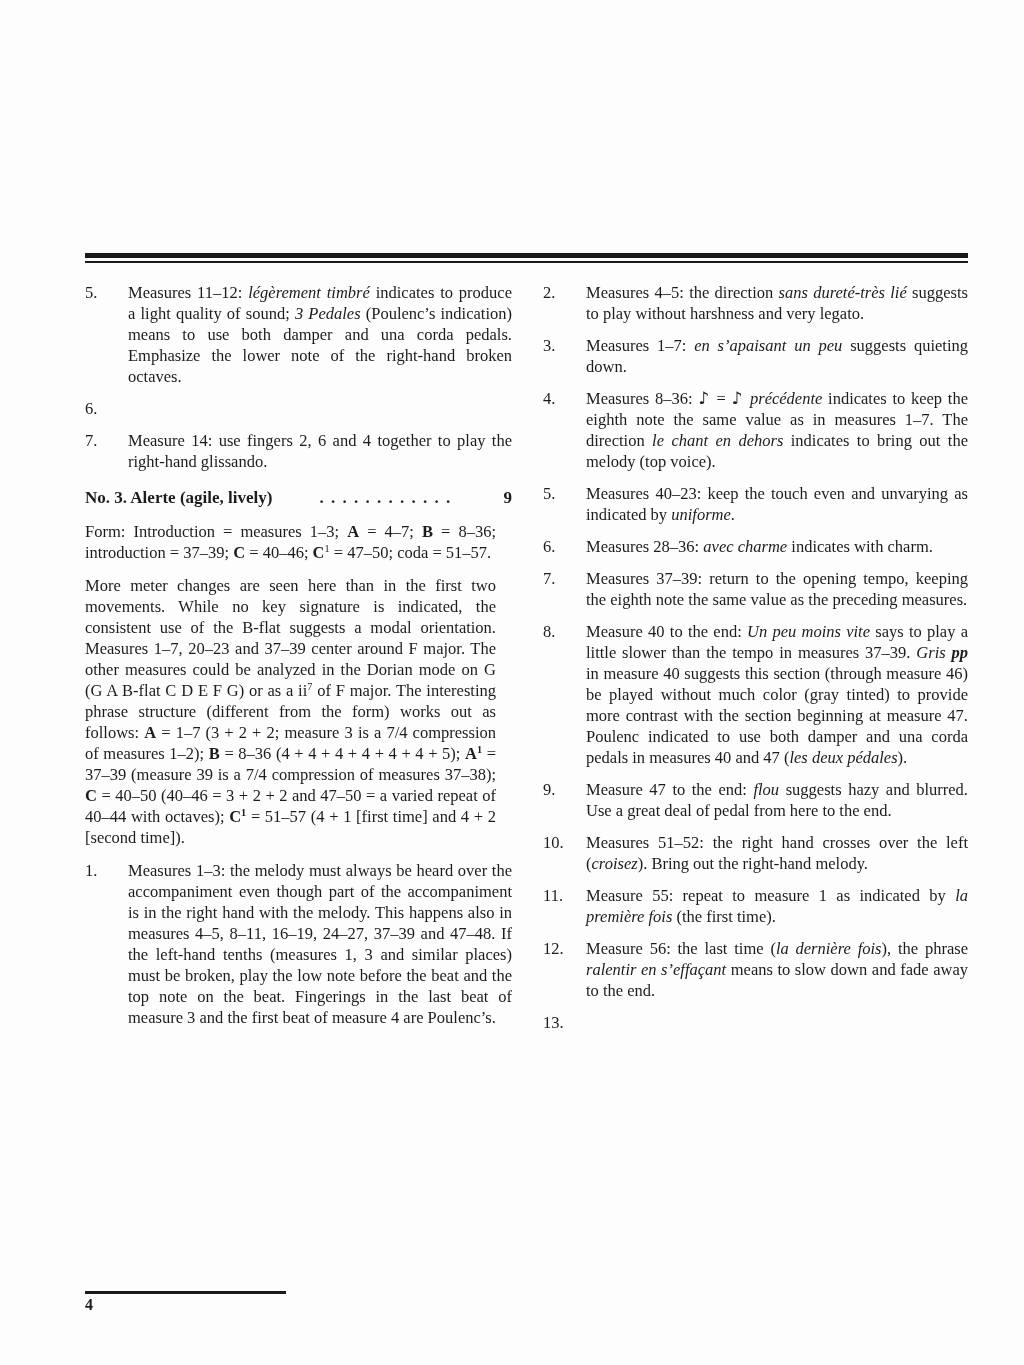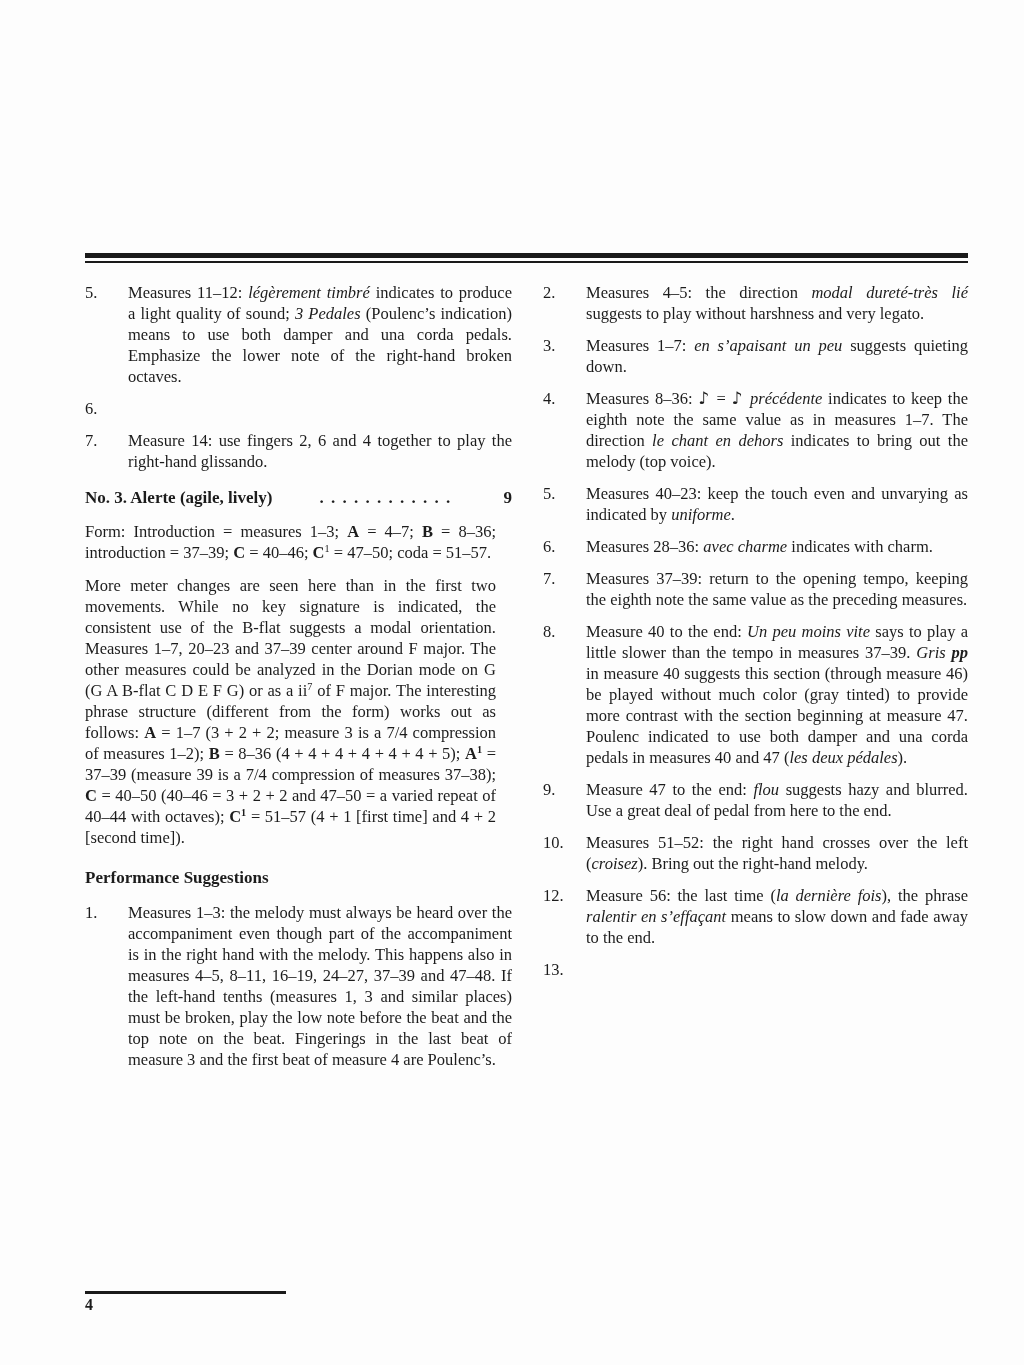--- a/index.html
+++ b/index.html
@@ -92,34 +92,33 @@
       <div class="toc-heading">
         <span class="toc-title">No. 3. Alerte (agile, lively)</span>
         <span class="toc-dots">. . . . . . . . . . . . . . . . . . . . . . . . . . . . . . . . . . . . . .</span>
         <span class="toc-page">9</span>
       </div>
 
       <p class="para"><span>Form: Introduction = measures 1–3; </span><span class="seg-b">A</span><span> = 4–7; </span><span class="seg-b">B</span><span> = 8–36; introduction = 37–39; </span><span class="seg-b">C</span><span> = 40–46; </span><span class="seg-b">C</span><span class="seg-sup">1</span><span> = 47–50; coda = 51–57.</span></p>
 
       <p class="para"><span>More meter changes are seen here than in the first two movements. While no key signature is indicated, the consistent use of the B-flat suggests a modal orientation. Measures 1–7, 20–23 and 37–39 center around F major. The other measures could be analyzed in the Dorian mode on G (G A B-flat C D E F G) or as a ii</span><span class="seg-sup">7</span><span> of F major. The interesting phrase structure (different from the form) works out as follows: </span><span class="seg-b">A</span><span> = 1–7 (3 + 2 + 2; measure 3 is a 7/4 compression of measures 1–2); </span><span class="seg-b">B</span><span> = 8–36 (4 + 4 + 4 + 4 + 4 + 4 + 5); </span><span class="seg-b">A</span><span class="seg-supb">1</span><span> = 37–39 (measure 39 is a 7/4 compression of measures 37–38); </span><span class="seg-b">C</span><span> = 40–50 (40–46 = 3 + 2 + 2 and 47–50 = a varied repeat of 40–44 with octaves); </span><span class="seg-b">C</span><span class="seg-supb">1</span><span> = 51–57 (4 + 1 [first time] and 4 + 2 [second time]).</span></p>
 
-      <h3 class="ps-heading">Performance Suggestions</h3>
 
       <div class="list-item">
         <span class="num">1.</span>
         <div class="item-text"><span>Measures 1–3: the melody must always be heard over the accompaniment even though part of the accompaniment is in the right hand with the melody. This happens also in measures 4–5, 8–11, 16–19, 24–27, 37–39 and 47–48. If the left-hand tenths (measures 1, 3 and similar places) must be broken, play the low note before the beat and the top note on the beat. Fingerings in the last beat of measure 3 and the first beat of measure 4 are Poulenc’s.</span></div>
       </div>
 
     </div>
 
     <div class="col col-right">
 
       <div class="list-item">
         <span class="num">2.</span>
-        <div class="item-text"><span>Measures 4–5: the direction </span><span class="seg-i">modal dureté-très lié</span><span> suggests to play without harshness and very legato.</span></div>
+        <div class="item-text"><span>Measures 4–5: the direction </span><span class="seg-i">sans dureté-très lié</span><span> suggests to play without harshness and very legato.</span></div>
       </div>
       <div class="list-item">
         <span class="num">3.</span>
         <div class="item-text"><span>Measures 1–7: </span><span class="seg-i">en s’apaisant un peu</span><span> suggests quieting down.</span></div>
       </div>
       <div class="list-item">
         <span class="num">4.</span>
         <div class="item-text"><span>Measures 8–36: </span><span class="seg-note">♪</span><span> = </span><span class="seg-note">♪</span><span> </span><span class="seg-i">précédente</span><span> indicates to keep the eighth note the same value as in measures 1–7. The direction </span><span class="seg-i">le chant en dehors</span><span> indicates to bring out the melody (top voice).</span></div>
       </div>
       <div class="list-item">
@@ -140,20 +139,24 @@
       </div>
       <div class="list-item">
         <span class="num">9.</span>
         <div class="item-text"><span>Measure 47 to the end: </span><span class="seg-i">flou</span><span> suggests hazy and blurred. Use a great deal of pedal from here to the end.</span></div>
       </div>
       <div class="list-item">
         <span class="num">10.</span>
         <div class="item-text"><span>Measures 51–52: the right hand crosses over the left (</span><span class="seg-i">croisez</span><span>). Bring out the right-hand melody.</span></div>
       </div>
       <div class="list-item">
+        <span class="num">11.</span>
+        <div class="item-text"><span>Measure 55: repeat to measure 1 as indicated by </span><span class="seg-i">la première fois</span><span> (the first time).</span></div>
+      </div>
+      <div class="list-item">
         <span class="num">12.</span>
         <div class="item-text"><span>Measure 56: the last time (</span><span class="seg-i">la dernière fois</span><span>), the phrase </span><span class="seg-i">ralentir en s’effaçant</span><span> means to slow down and fade away to the end.</span></div>
       </div>
       <div class="list-item">
         <span class="num">13.</span>
       </div>
 
     </div>
   </div>
 

